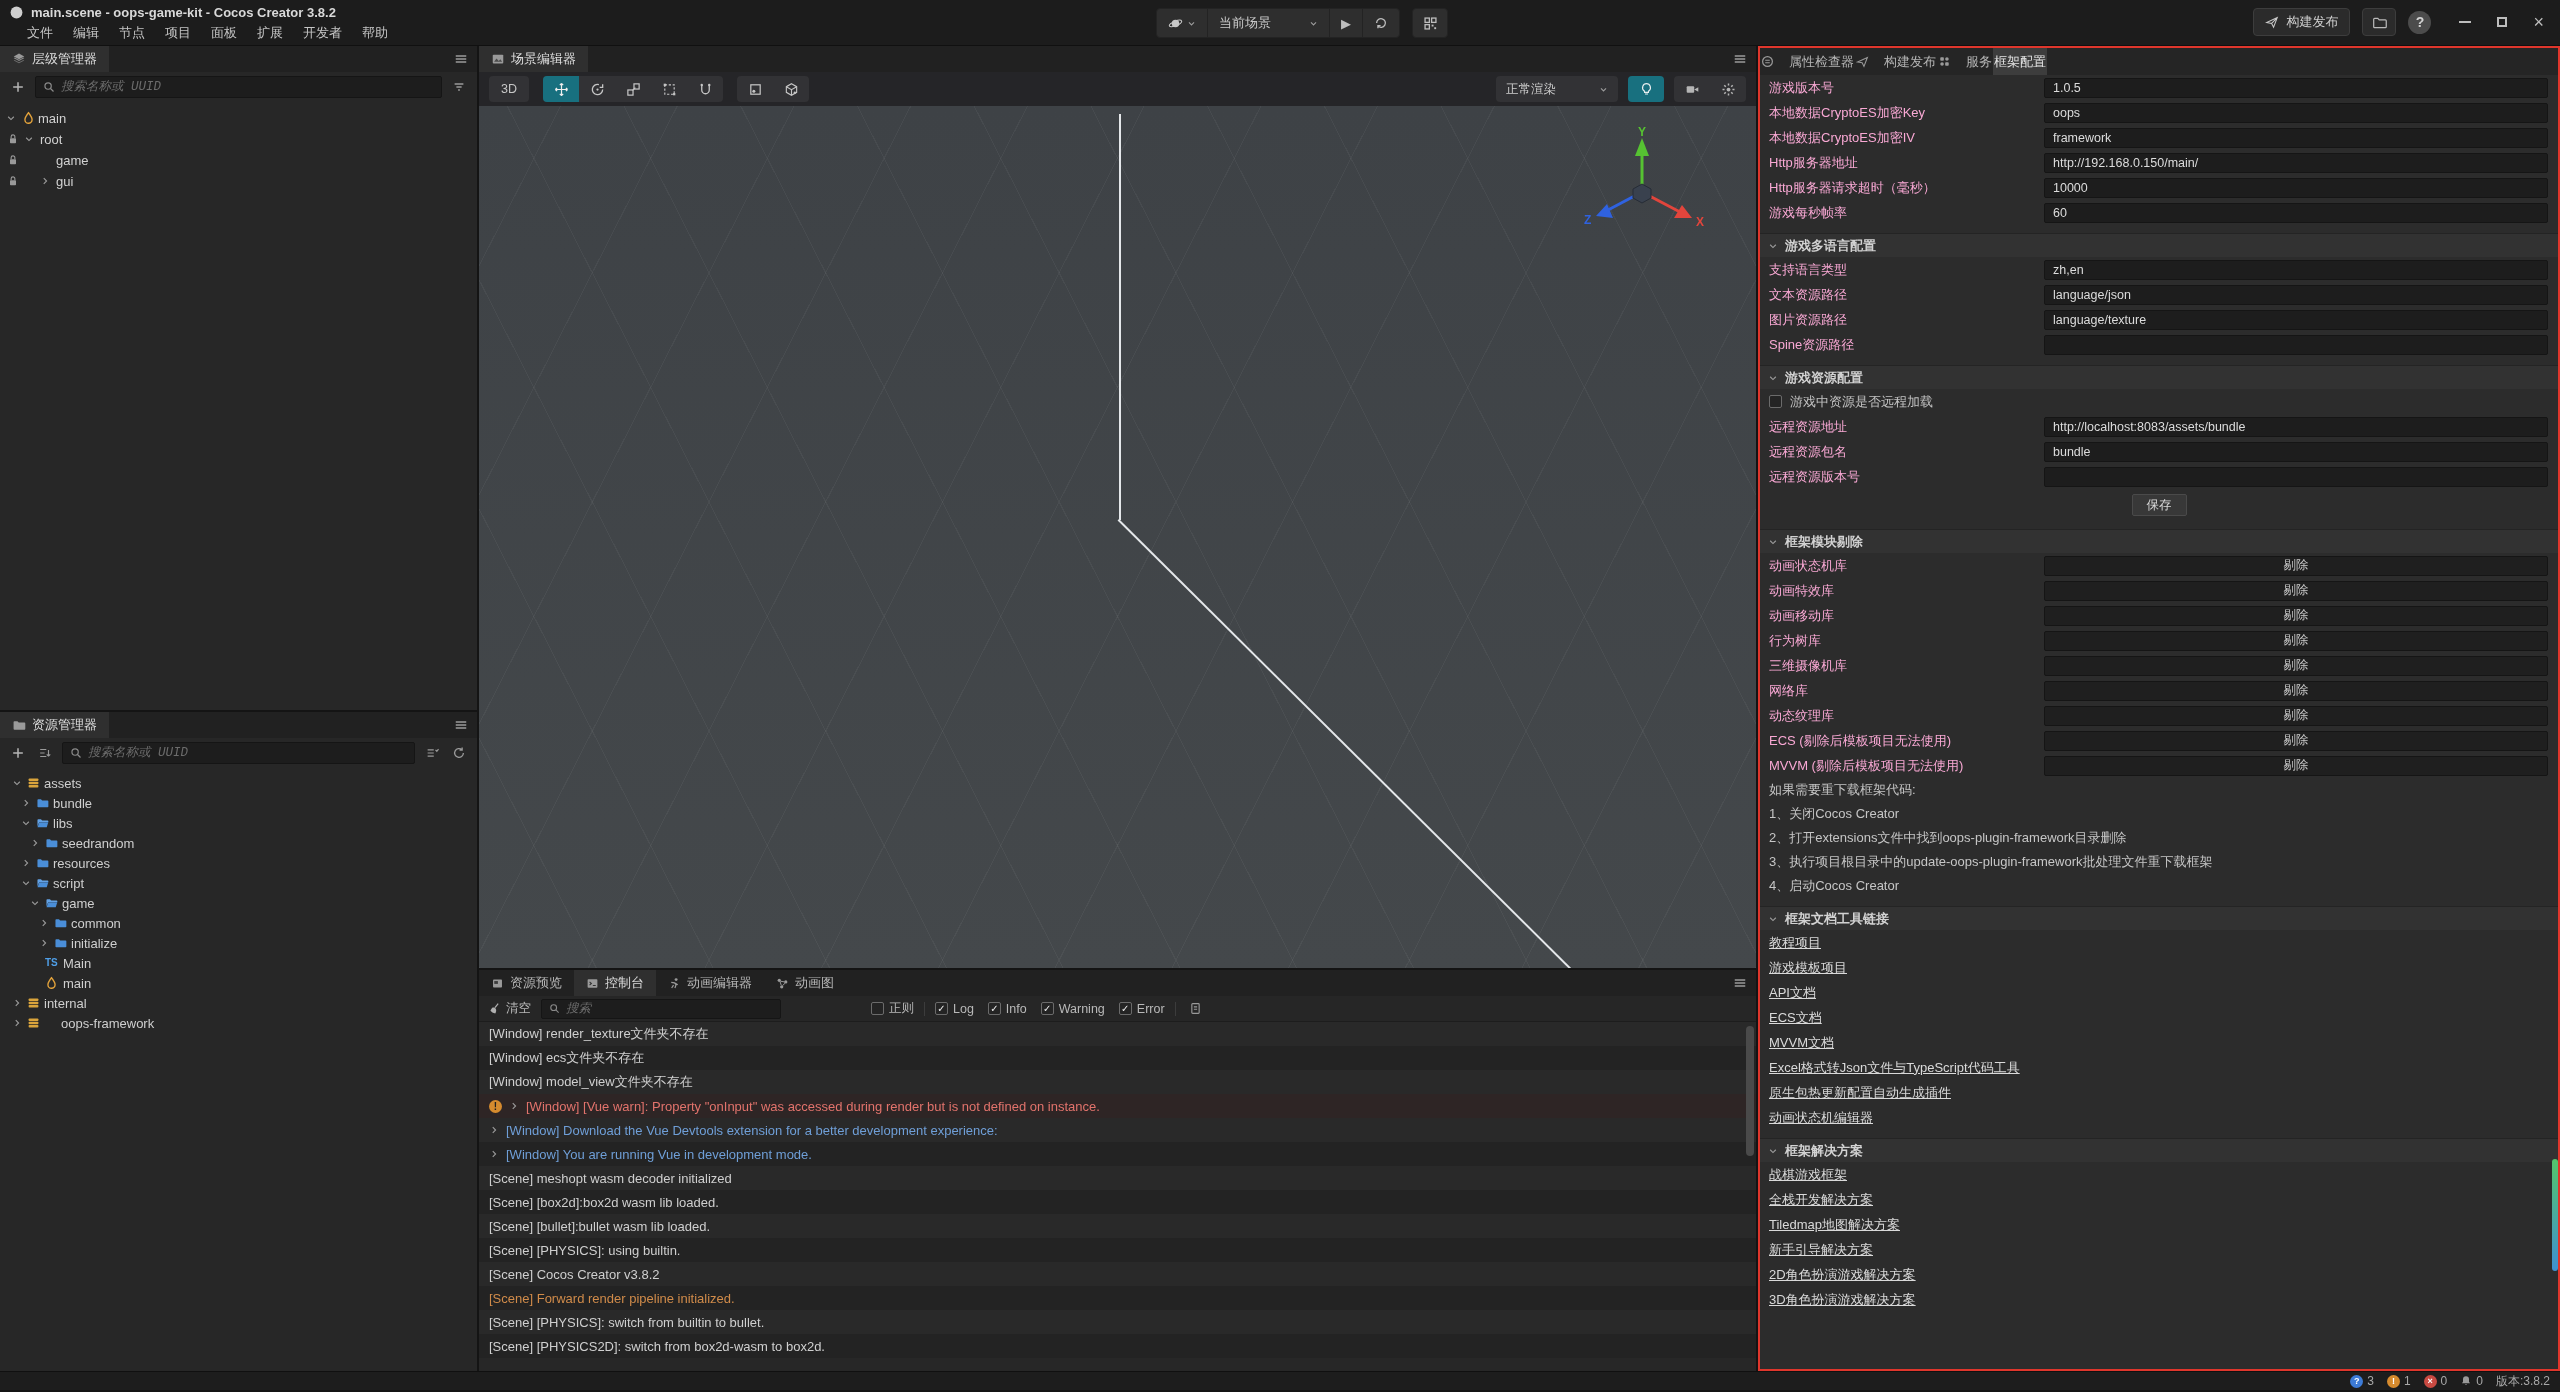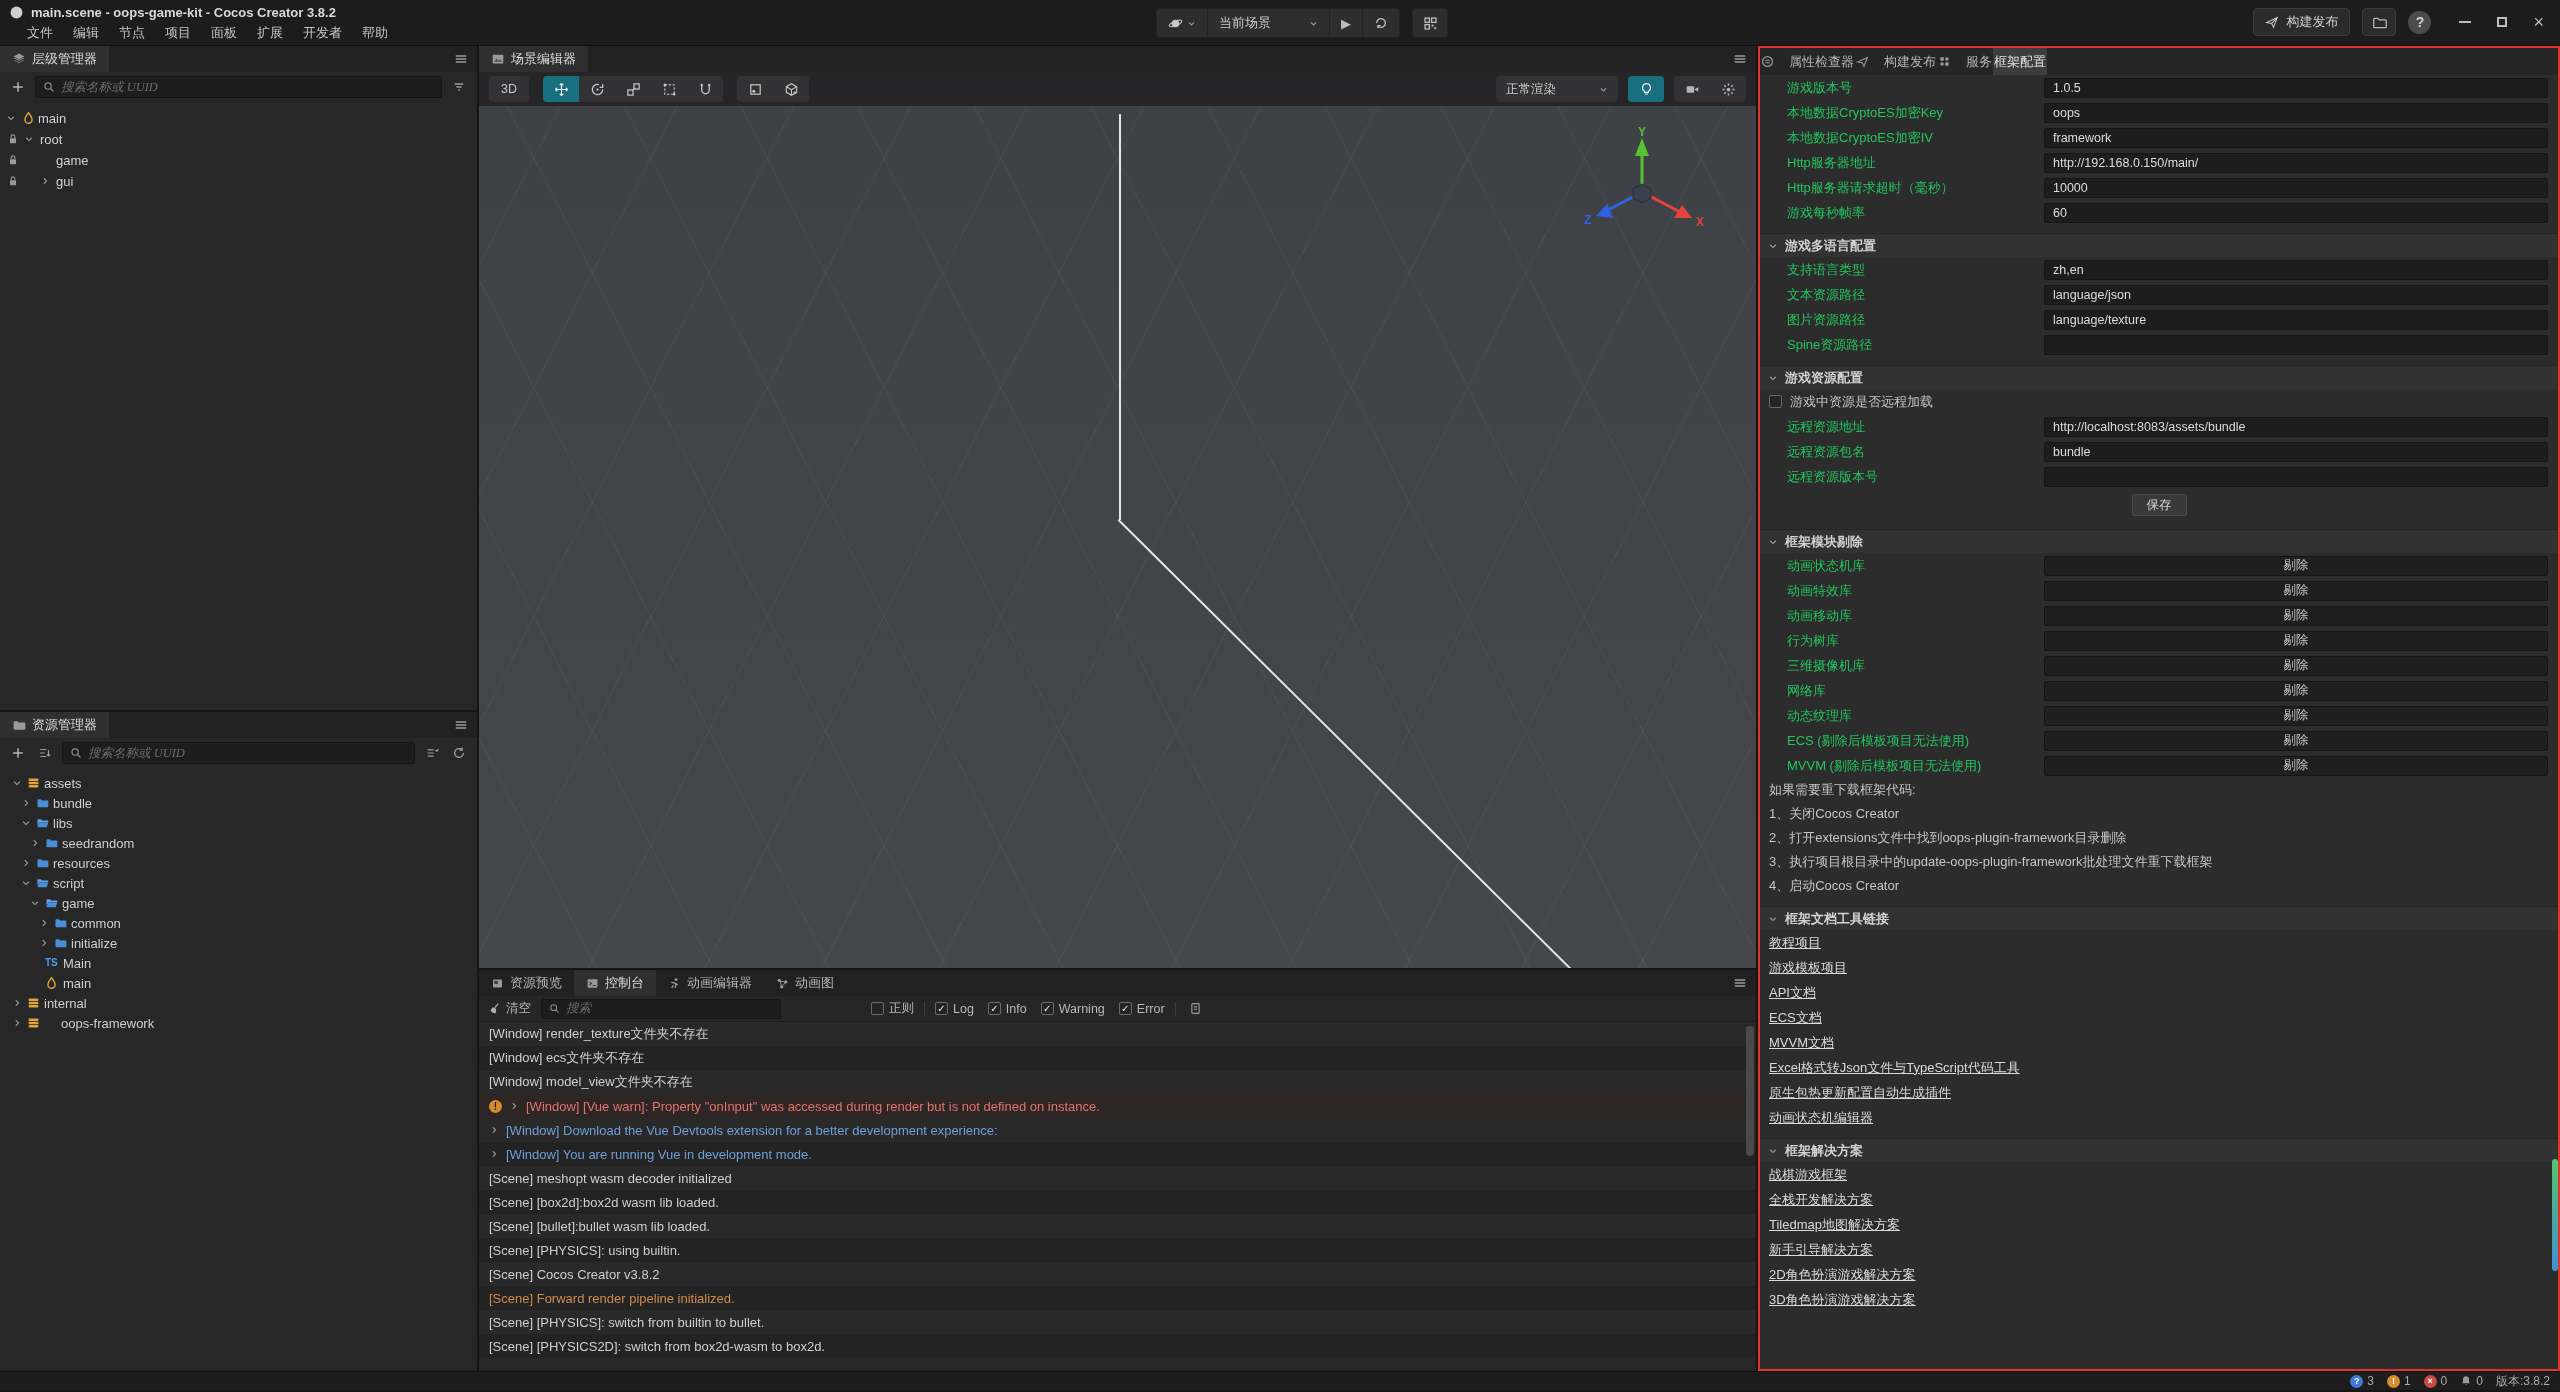--- a/index.html
+++ b/index.html
@@ -42,21 +42,21 @@
 .tabstrip{height:26px;flex:0 0 26px;background:#212121;display:flex;align-items:stretch}
 .tab{display:flex;align-items:center;gap:6px;padding:0 12px;font-size:13px;color:#b5b5b5}
 .tab.active{background:#2f2f2f;color:#dedede}
 .strip-spacer{flex:1}
 .strip-menu{width:32px;display:flex;align-items:center;justify-content:center}
 
 
 .ptoolbar{height:30px;flex:0 0 30px;display:flex;align-items:center;gap:7px;padding:0 8px;background:#272727}
 .tool-icon{width:20px;display:flex;justify-content:center}
 .search{flex:1;height:22px;background:#1d1d1d;border:1px solid #151515;border-radius:2px;display:flex;align-items:center;gap:6px;padding:0 7px}
-.search input{flex:1;background:transparent;border:none;outline:none;color:#eab308;font-size:12.5px;font-family:Liberation Serif, serif}
+.search input{flex:1;background:transparent;border:none;outline:none;color:#eab308;font-size:12.5px;font-family:Liberation Mono, monospace}
 .search input::placeholder{color:#6c6c6c;font-style:italic}
 
 
 .tree{flex:1;position:relative;padding-top:5px;overflow:hidden}
 .trow{position:relative;height:21px;font-size:13px;color:#d2d2d2}
 .arow{position:relative;height:20px;font-size:13px;color:#cfcfcf}
 .tpos{position:absolute;top:50%;transform:translateY(-50%)}
 .ts-badge{color:#4f9fe8;font-weight:bold;font-size:10px;font-style:normal}
 
 
@@ -91,21 +91,21 @@
 
 
 .inspector{border:2px solid #df362c;background:#2c2c2c}
 .insp-tabs{height:27px;flex:0 0 27px;background:#252525;display:flex}
 .insp-tab{display:flex;align-items:center;gap:15px;padding:0 1px;font-size:13px;color:#b5b5b5}
 .insp-tab.active{background:#3d3d3d;color:#e4e4e4}
 .insp-body{flex:1;display:flex;flex-direction:column;overflow:hidden;position:relative}
 .sec-h{height:24px;flex:0 0 24px;background:#323232;border-top:1px solid #242424;display:flex;align-items:center;gap:7px;padding:0 8px;font-size:13px;font-weight:bold;color:#d2d2d2;margin-top:8px}
 .sec-h.first{margin-top:0}
 .frow{height:25px;flex:0 0 25px;display:flex;align-items:center}
-.flabel{flex:0 0 284px;padding-left:27px;font-size:13px;color:#22c55e;white-space:nowrap;overflow:hidden}
+.flabel{flex:0 0 284px;padding-left:9px;font-size:13px;color:#f9a8d4;white-space:nowrap;overflow:hidden}
 .fval{flex:1;display:flex;margin-right:10px}
 .cfg-input{flex:1;height:20px;background:#1d1d1d;border:1px solid #151515;border-radius:2px;color:#dcdcdc;font-size:12.5px;padding:0 8px;font-family:inherit;outline:none}
 .rm-btn{flex:1;height:20px;background:#1f1f1f;border:1px solid #151515;border-radius:2px;color:#c9c9c9;font-size:12.5px;font-family:inherit}
 .chk-row{height:25px;flex:0 0 25px;display:flex;align-items:center;gap:8px;padding-left:9px;font-size:13px;color:#c2c2c2}
 .save-row{height:32px;flex:0 0 32px;display:flex;align-items:center;justify-content:center}
 .save-btn{height:22px;padding:0 14px;background:#383838;border:1px solid #4a4a4a;border-radius:2px;color:#d8d8d8;font-size:12.5px;font-family:inherit}
 .note{height:24px;flex:0 0 24px;display:flex;align-items:center;padding-left:9px;font-size:13px;color:#c6c6c6;white-space:nowrap}
 .link-row{height:25px;flex:0 0 25px;display:flex;align-items:center;padding-left:9px}
 .link{font-size:13px;color:#dadada;text-decoration:underline;cursor:pointer}
 .insp-scroll{position:absolute;right:0;top:1084px;width:6px;height:112px;border-radius:3px;background:linear-gradient(#54c56b,#3f90d1)}

